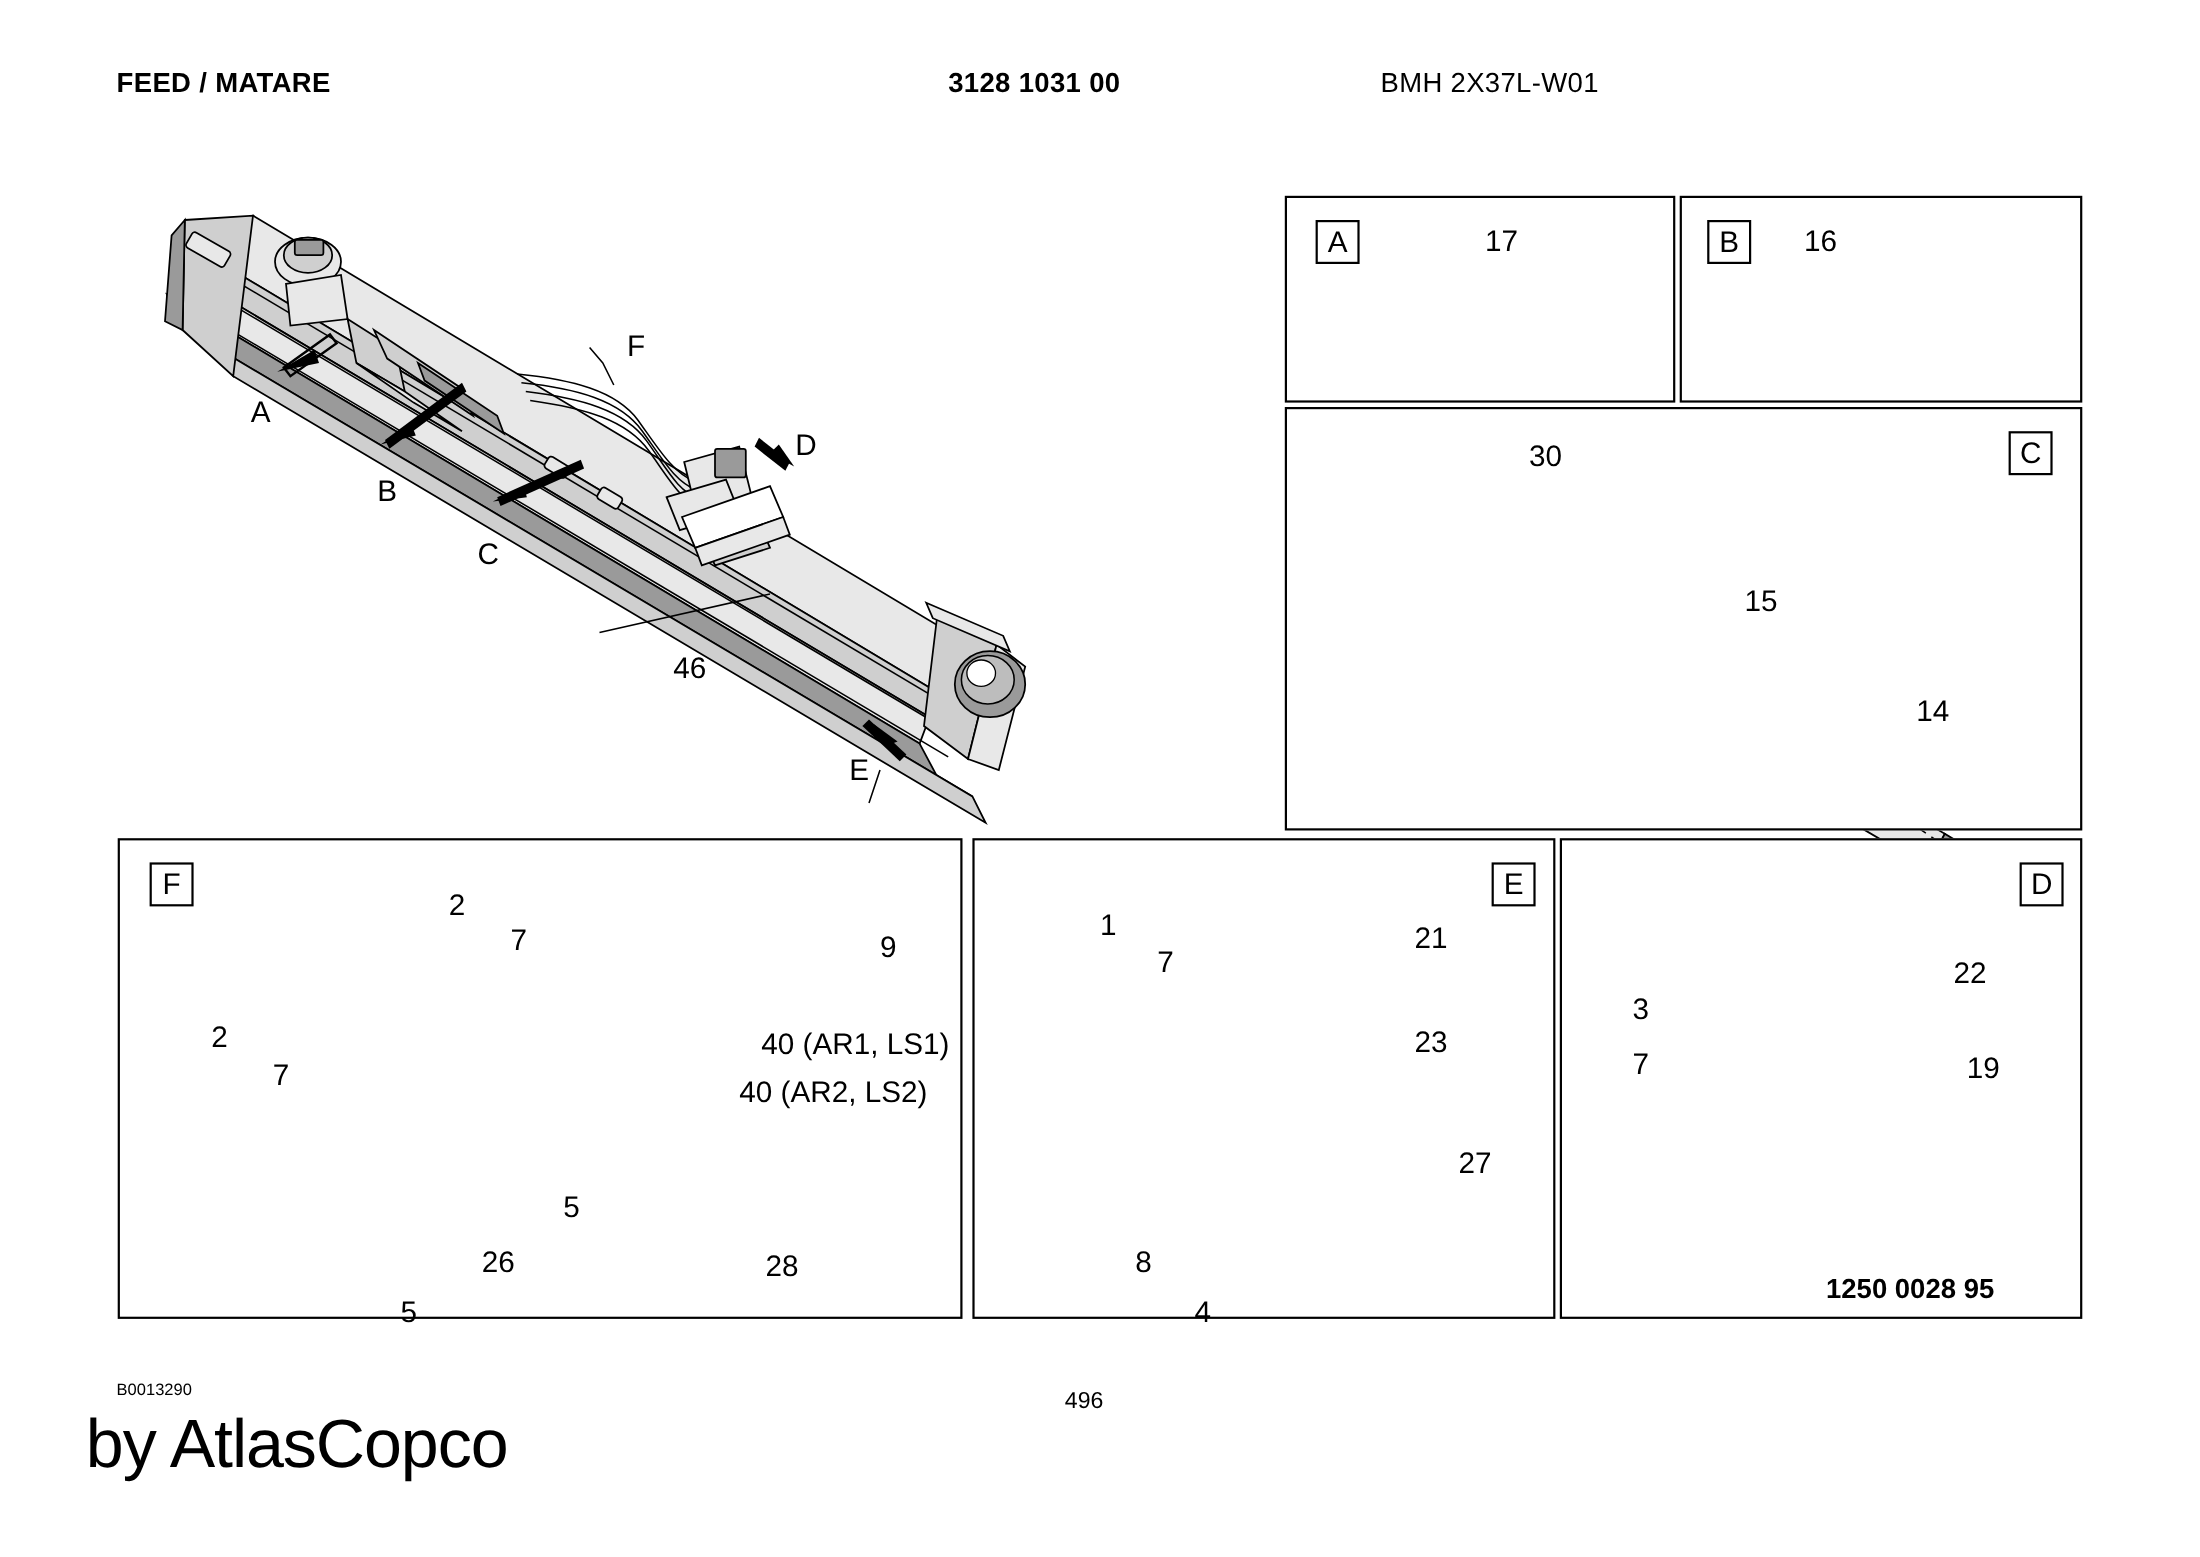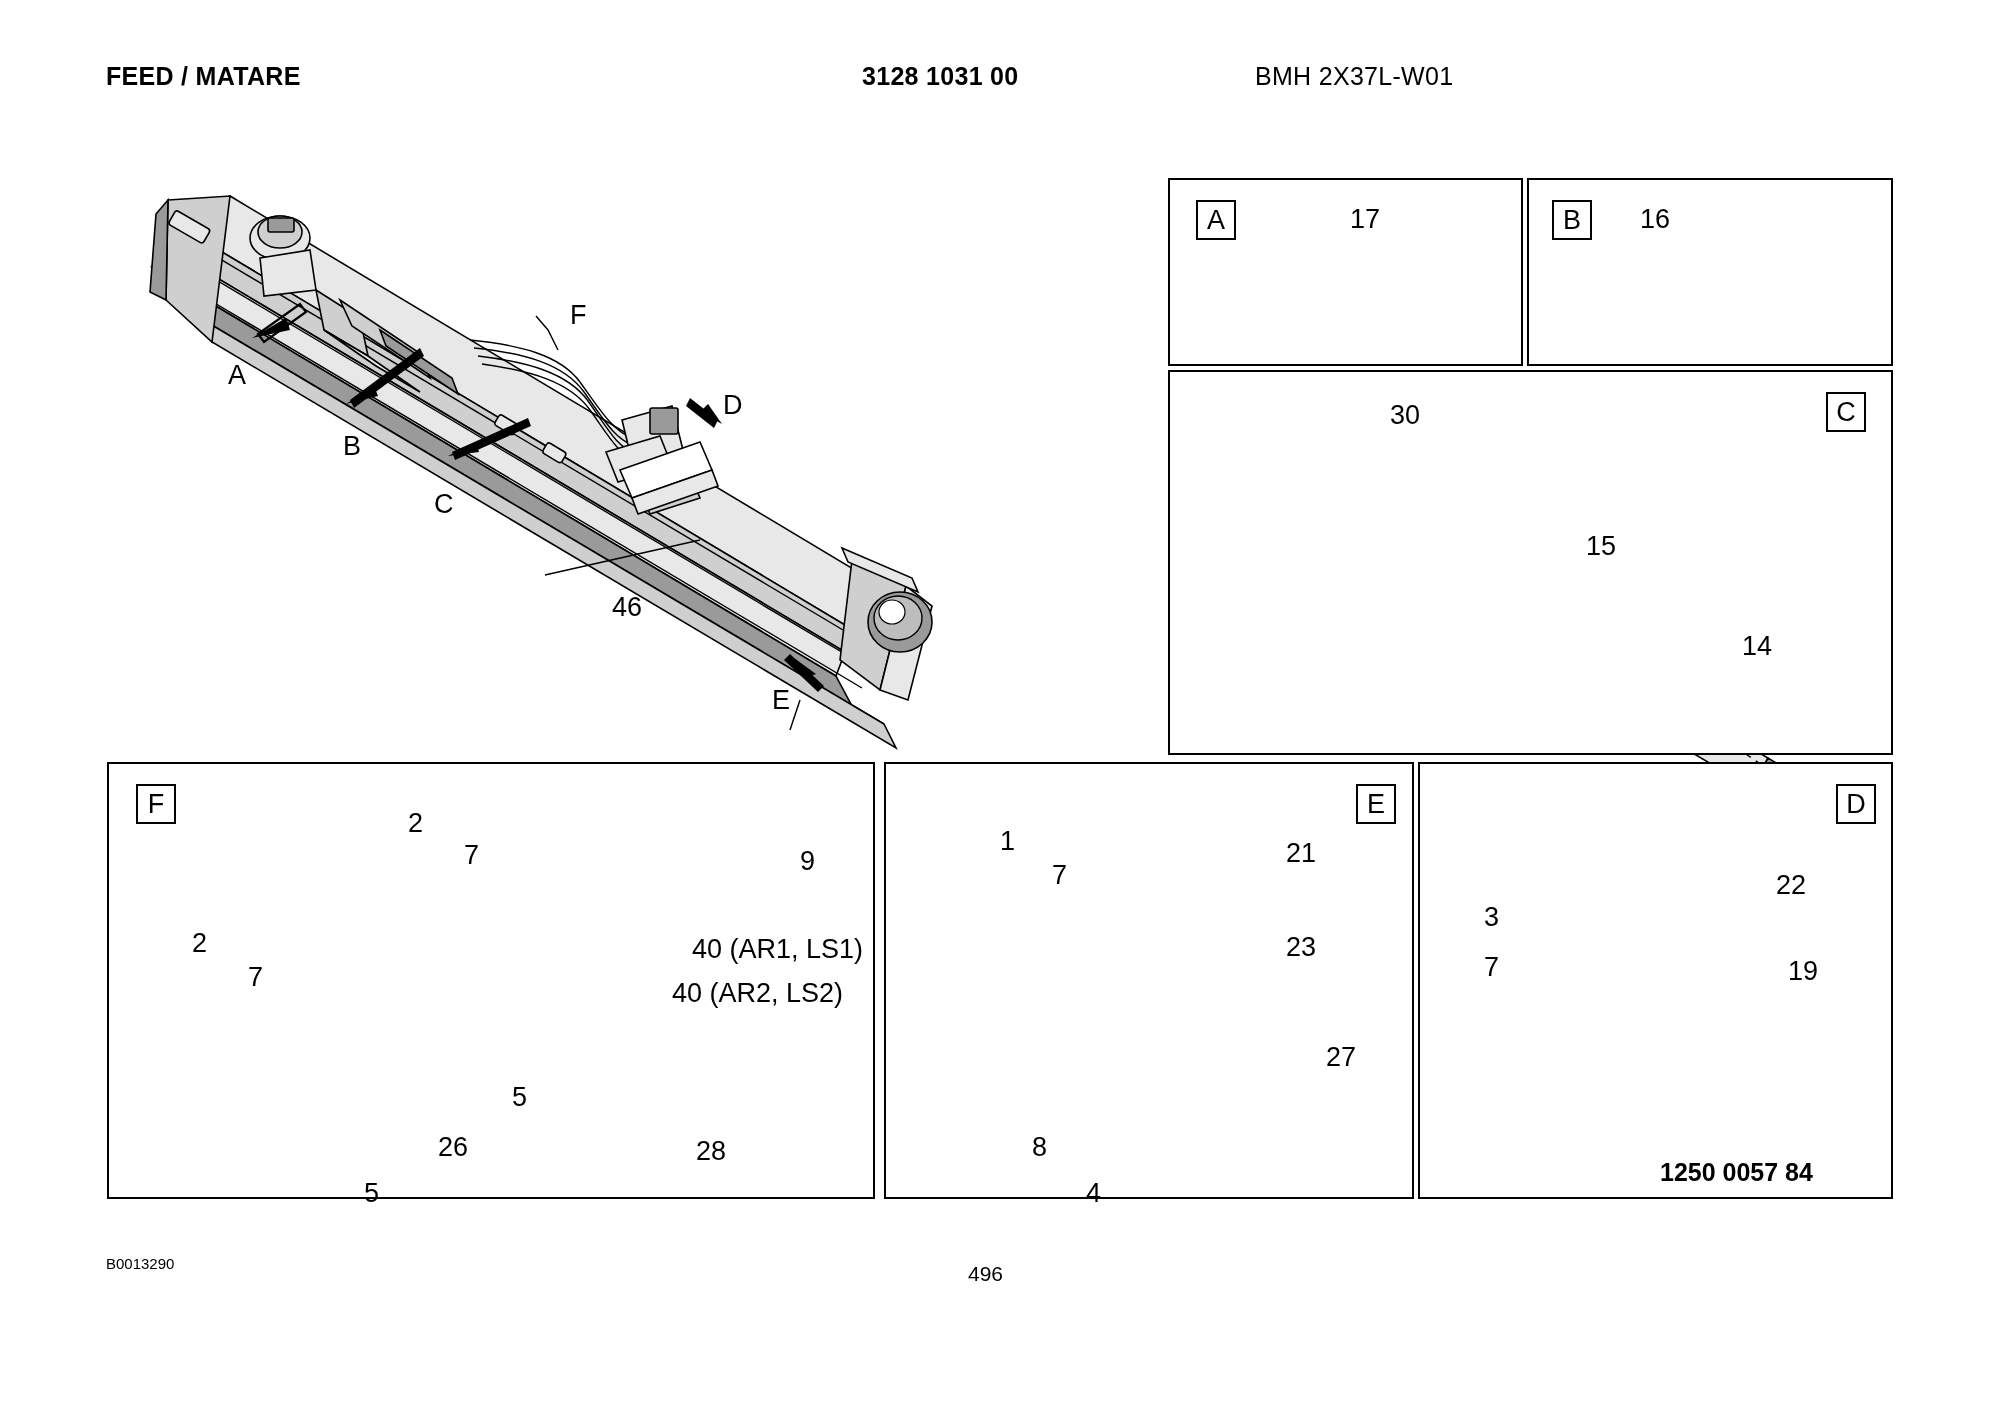--- a/index.html
+++ b/index.html
@@ -451,15 +451,16 @@
   <div class="lab" style="left:1032px; top:1132px;">8</div>
   <div class="lab" style="left:1086px; top:1178px;">4</div>
 
   <div class="lab" style="left:1484px; top:902px;">3</div>
   <div class="lab" style="left:1484px; top:952px;">7</div>
   <div class="lab" style="left:1776px; top:870px;text-align:center;">22</div>
   <div class="lab" style="left:1788px; top:924px;margin-top:32px;">19</div>
 
   <div class="footer-code">B0013290</div>
   <div class="footer-page">496</div>
-  <div class="doc-no" style="left:1660px; top:1158px; right:auto; bottom:auto;">1250 0057 84</div>
+  <div class="brand">by AtlasCopco</div>
+  <div class="doc-no" style="left:1660px; top:1158px; right:auto; bottom:auto;">1250 0028 95</div>
 
 </div>
 
 </body></html>

